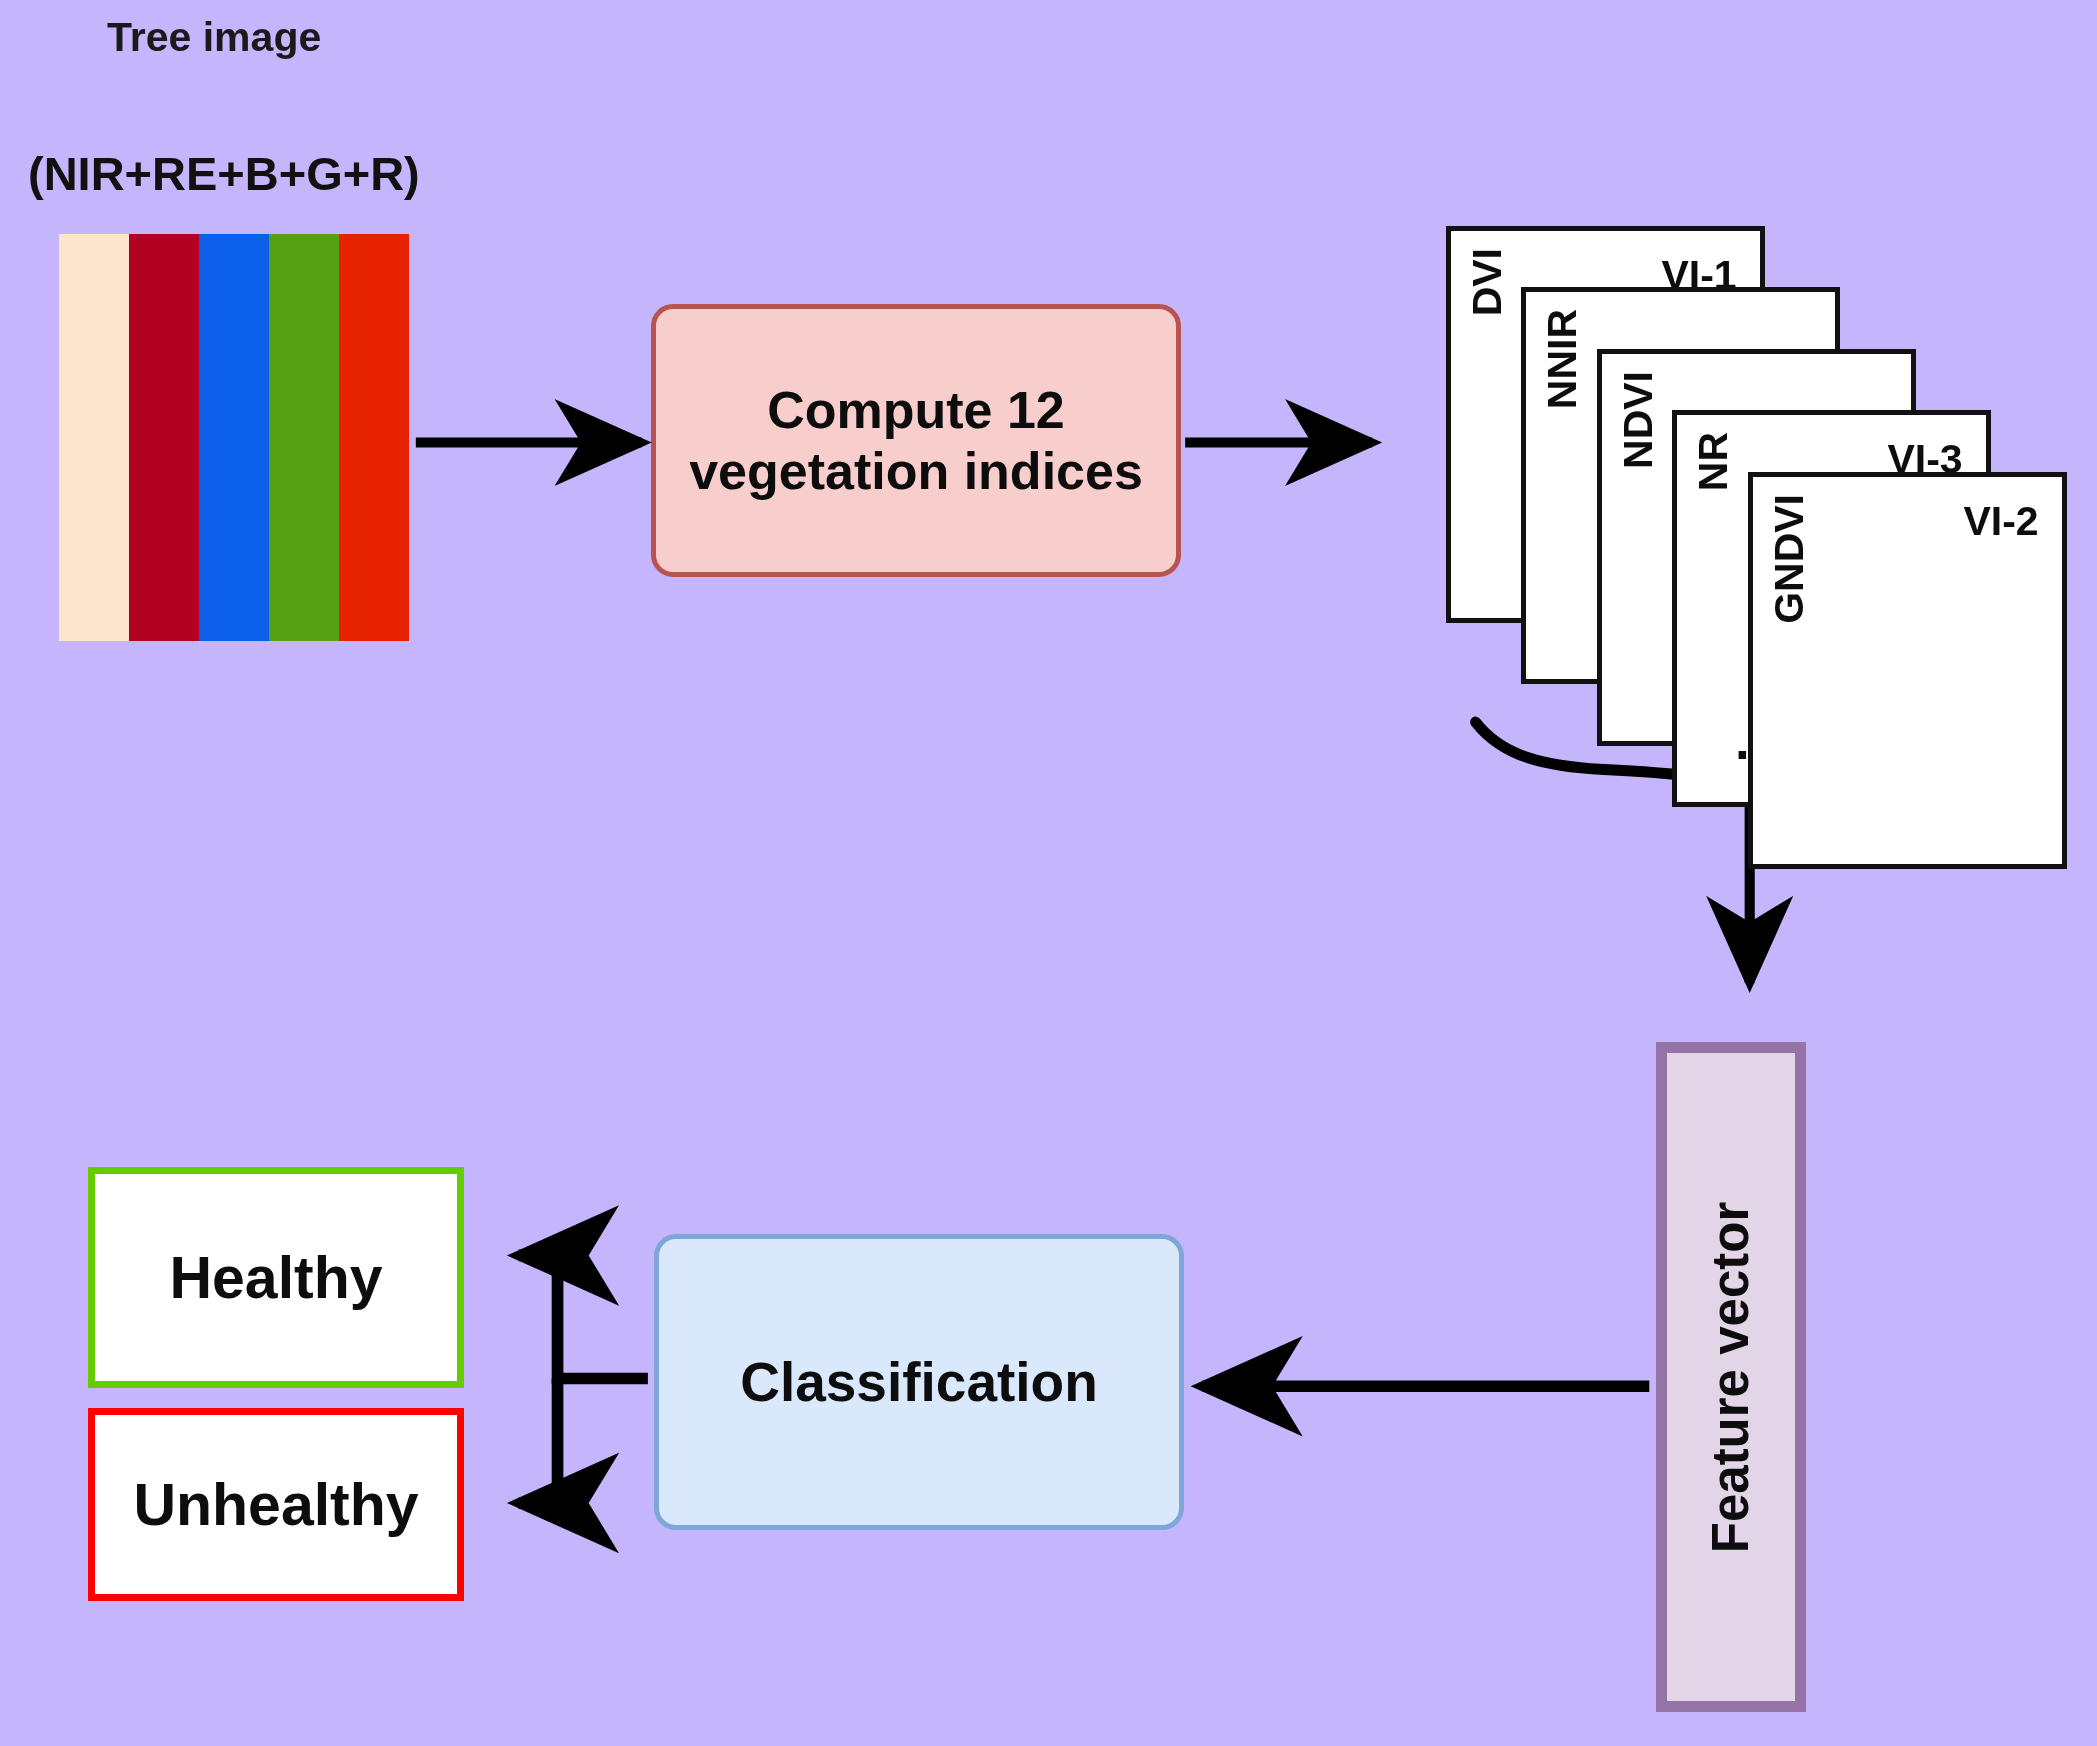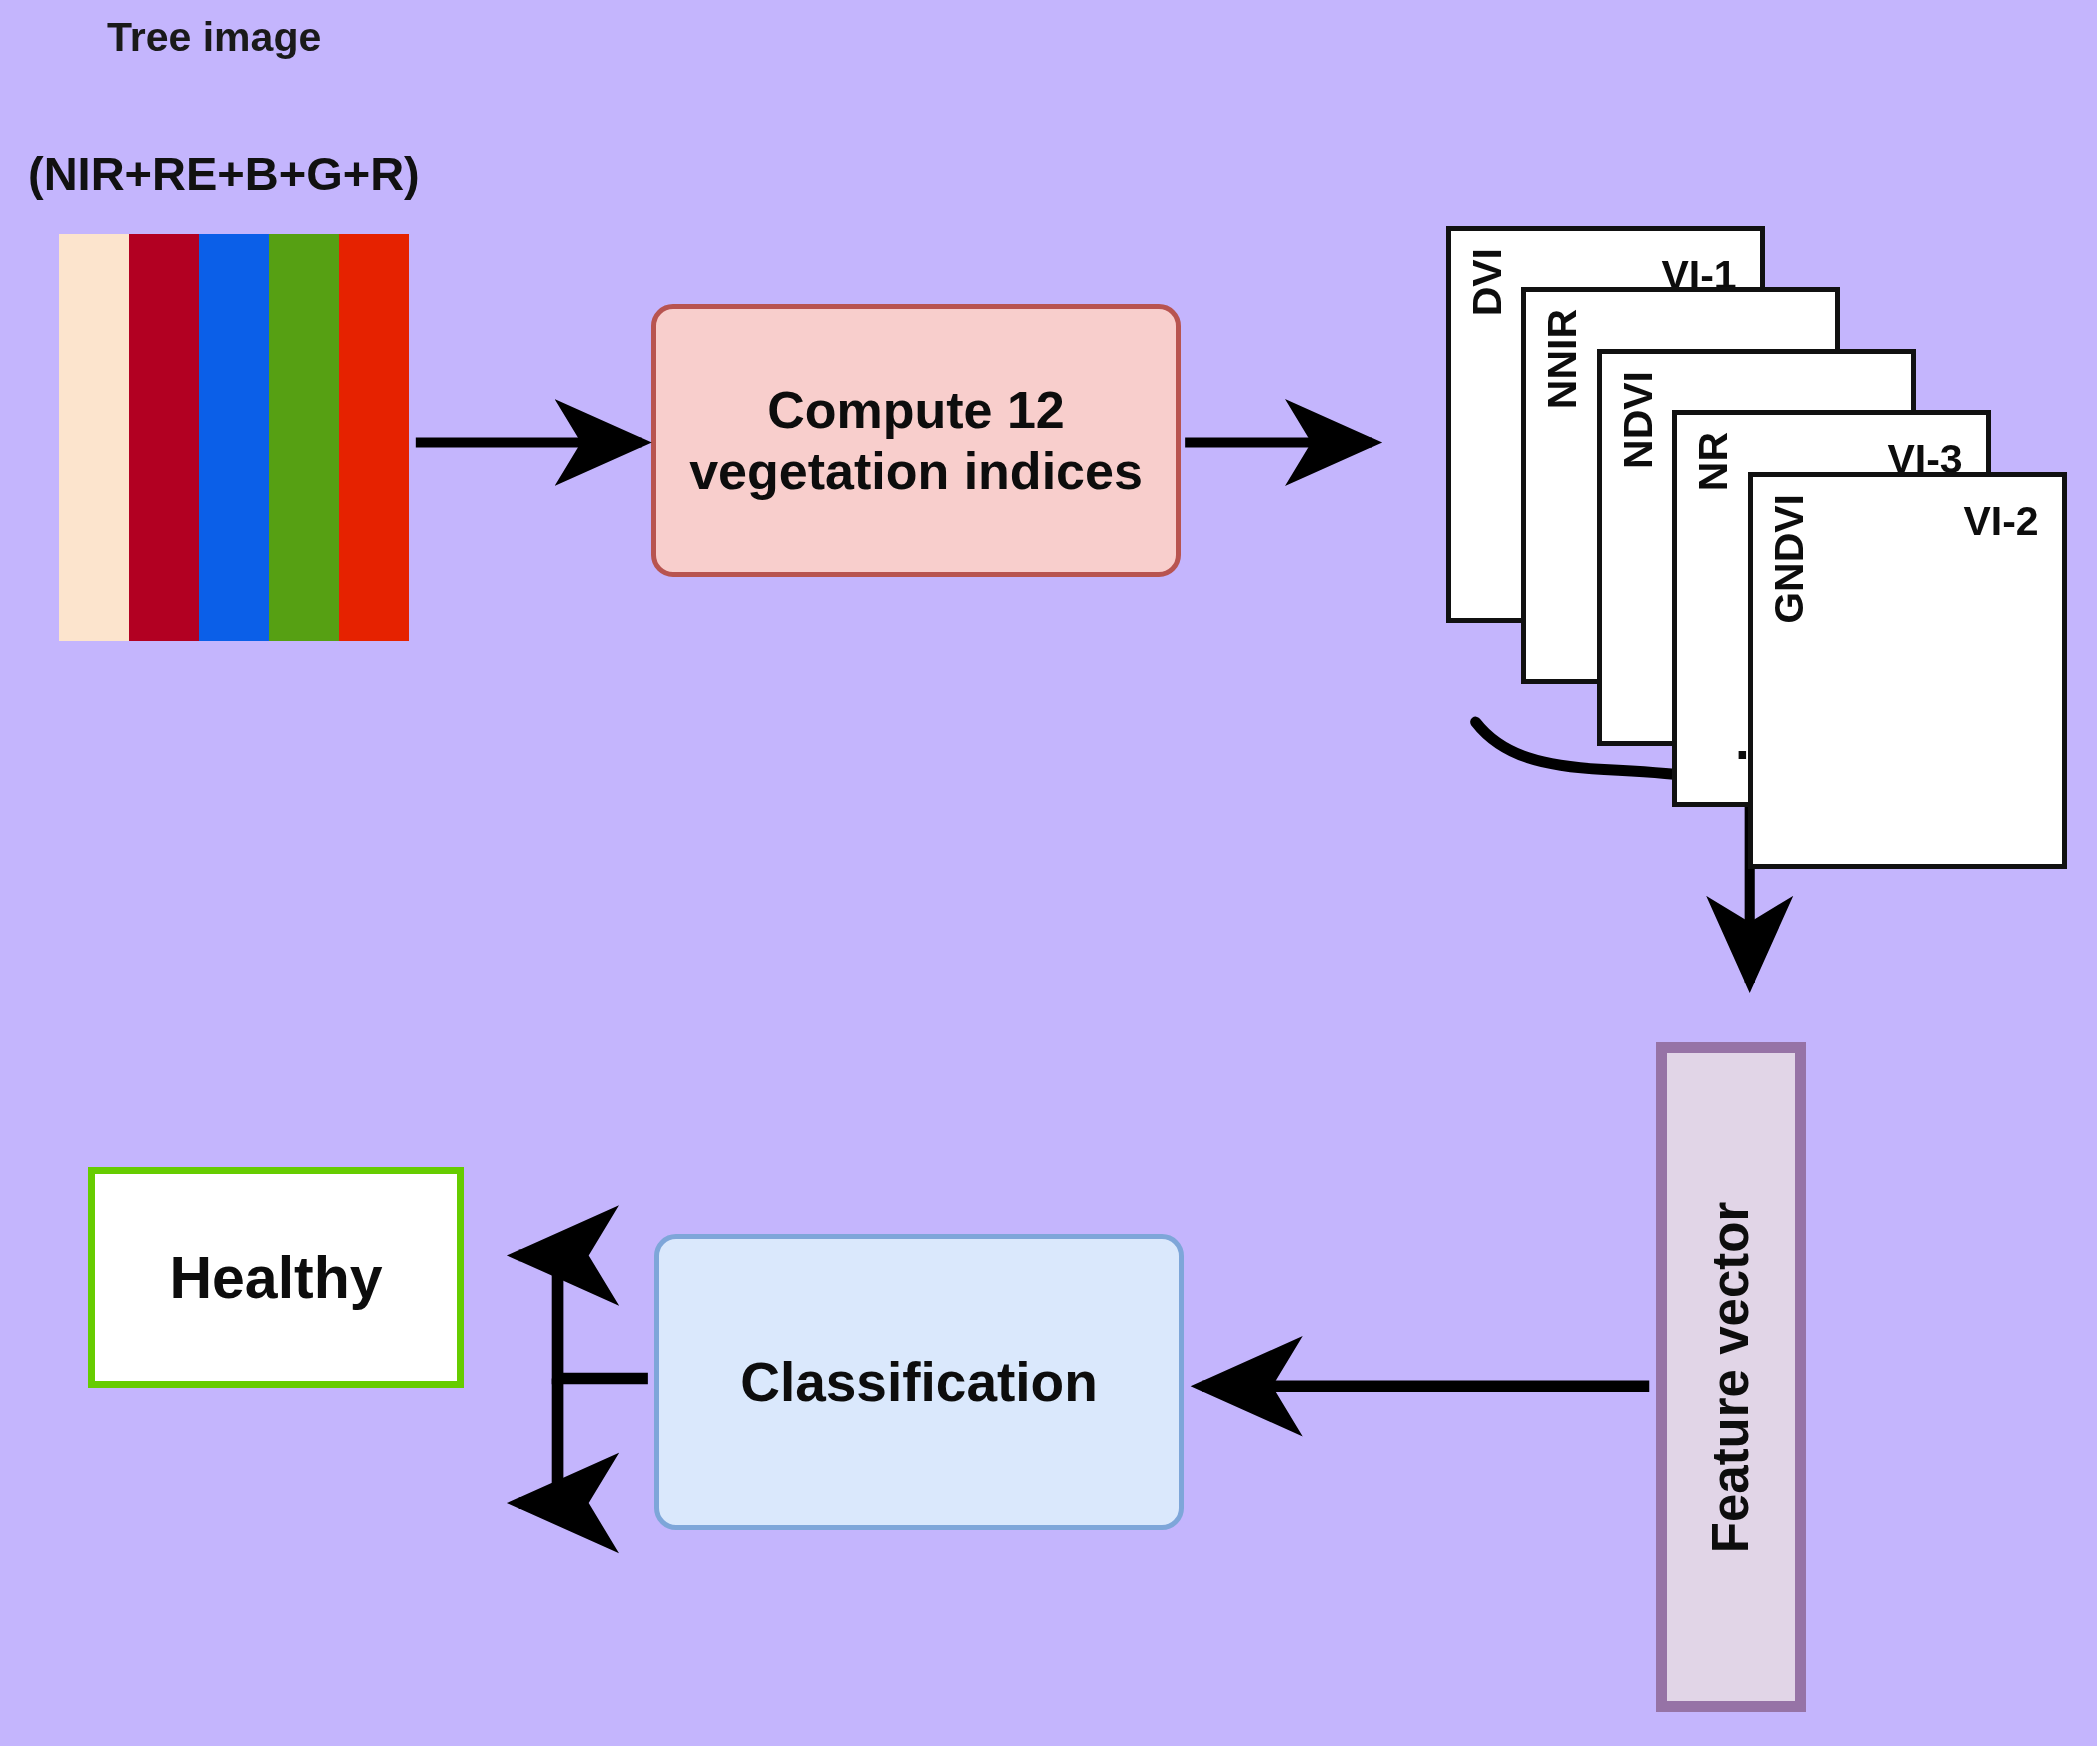--- a/index.html
+++ b/index.html
@@ -214,20 +214,23 @@
     <div class="lbl">Feature vector</div>
   </div>
 
   <div class="abs proc-box" id="classification-box" style="background: rgb(218, 232, 252); border-color: rgb(126, 166, 217);">
     <div class="lbl">Classification</div>
   </div>
 
   <div class="abs outcome-box" id="healthy-box" style="border-color: rgb(102, 204, 0);">
     <div class="lbl">Healthy</div>
   </div>
+  <div class="abs outcome-box" id="unhealthy-box" style="border-color: rgb(255, 0, 0);">
+    <div class="lbl">Unhealthy</div>
+  </div>
 
   <svg class="abs" id="connectors" viewBox="0 0 2693 2243">
     <defs>
       <marker id="ah" markerWidth="10" markerHeight="9" refX="8.6" refY="4.5" orient="auto" markerUnits="strokeWidth">
         <path d="M0,0.2 L9.6,4.5 L0,8.8 L2.6,4.5 Z" fill="#000000"></path>
       </marker>
     </defs>
 
     <line x1="534" y1="568" x2="824" y2="568" stroke="#000000" stroke-width="13" marker-end="url(#ah)"></line>
 

